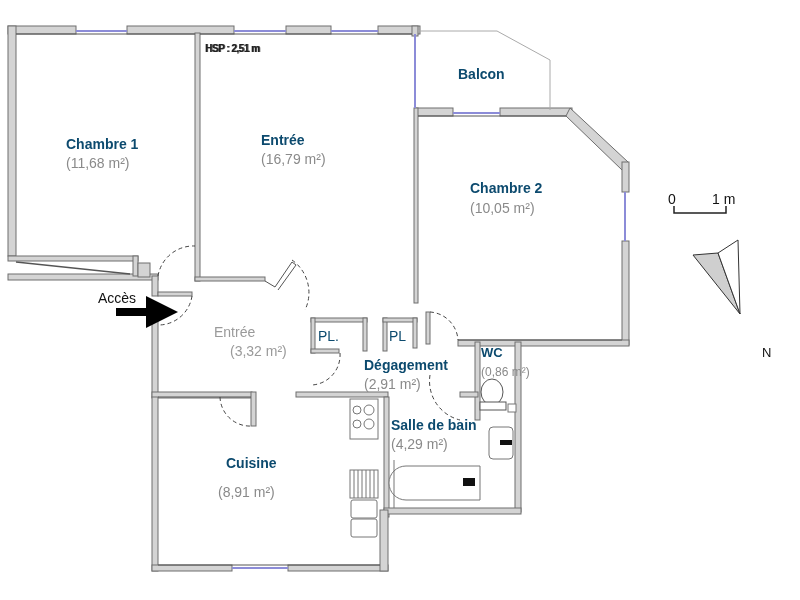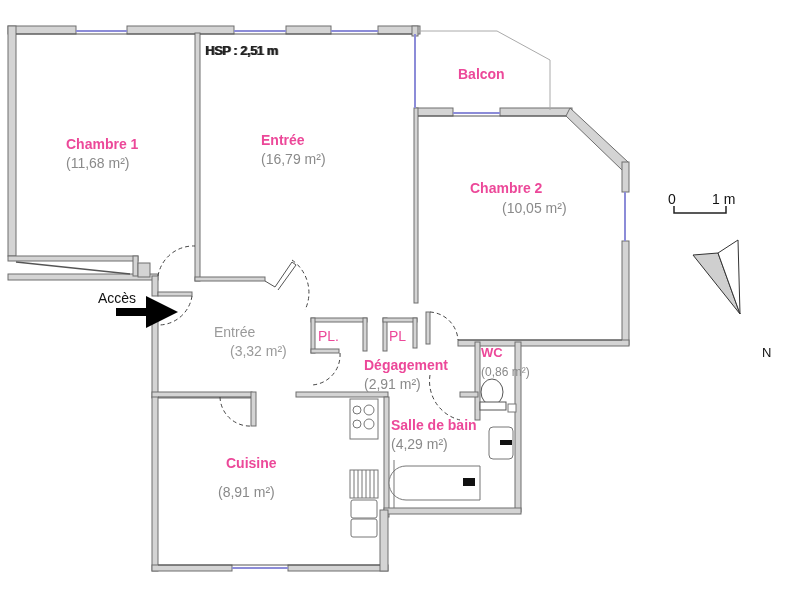--- a/index.html
+++ b/index.html
@@ -1,21 +1,21 @@
 <!DOCTYPE html>
 <html><head>
 <meta charset="utf-8">
 <style>
   html, body { margin:0; padding:0; background:#ffffff; }
   body { width:800px; height:600px; position:relative; overflow:hidden;
          font-family:"Liberation Sans", sans-serif; }
   svg.plan { position:absolute; left:0; top:0; }
-  .lbl { position:absolute; font-weight:bold; color:#ec4899; font-size:14px; white-space:nowrap; line-height:16px; }
+  .lbl { position:absolute; font-weight:bold; color:#0c4a6e; font-size:14px; white-space:nowrap; line-height:16px; }
   .area { position:absolute; font-weight:normal; color:#8a8a8a; font-size:14px; white-space:nowrap; line-height:16px; }
-  .hsp { position:absolute; font-weight:bold; color:#222; font-size:13px; letter-spacing:-0.5px; text-shadow:1px 0 0 #555; }
+  .hsp { position:absolute; font-weight:bold; color:#222; font-size:10px; letter-spacing:-0.5px; text-shadow:1px 0 0 #555; }
   .small { position:absolute; font-size:14px; color:#111; }
 </style>
 </head>
 <body>
 
 <svg class="plan" width="800" height="600" viewBox="0 0 800 600">
   <g fill="#d4d4d4" stroke="#6e6e6e" stroke-width="1">
 
     <rect x="8" y="26" width="68" height="8"></rect>
     <rect x="127" y="26" width="107" height="8"></rect>
@@ -159,21 +159,21 @@
 
 <div class="lbl" style="left:66px;top:136px;">Chambre 1</div>
 <div class="area" style="left:66px;top:155px;">(11,68 m²)</div>
 
 <div class="lbl" style="left:261px;top:132px;">Entrée</div>
 <div class="area" style="left:261px;top:151px;">(16,79 m²)</div>
 
 <div class="lbl" style="left:458px;top:66px;">Balcon</div>
 
 <div class="lbl" style="left:470px;top:180px;">Chambre 2</div>
-<div class="area" style="left:470px;top:200px;margin-left:32px;">(10,05 m²)</div>
+<div class="area" style="left:470px;top:200px;">(10,05 m²)</div>
 
 <div class="area" style="left:214px;top:324px;color:#9a9a9a;">Entrée</div>
 <div class="area" style="left:230px;top:343px;color:#9a9a9a;">(3,32 m²)</div>
 
 <div class="lbl" style="left:364px;top:357px;">Dégagement</div>
 <div class="area" style="left:364px;top:376px;">(2,91 m²)</div>
 
 <div class="lbl" style="left:481px;top:345px;font-size:13px;text-align:right;">WC</div>
 <div class="area" style="left:481px;top:364px;font-size:12px;">(0,86 m²)</div>
 

